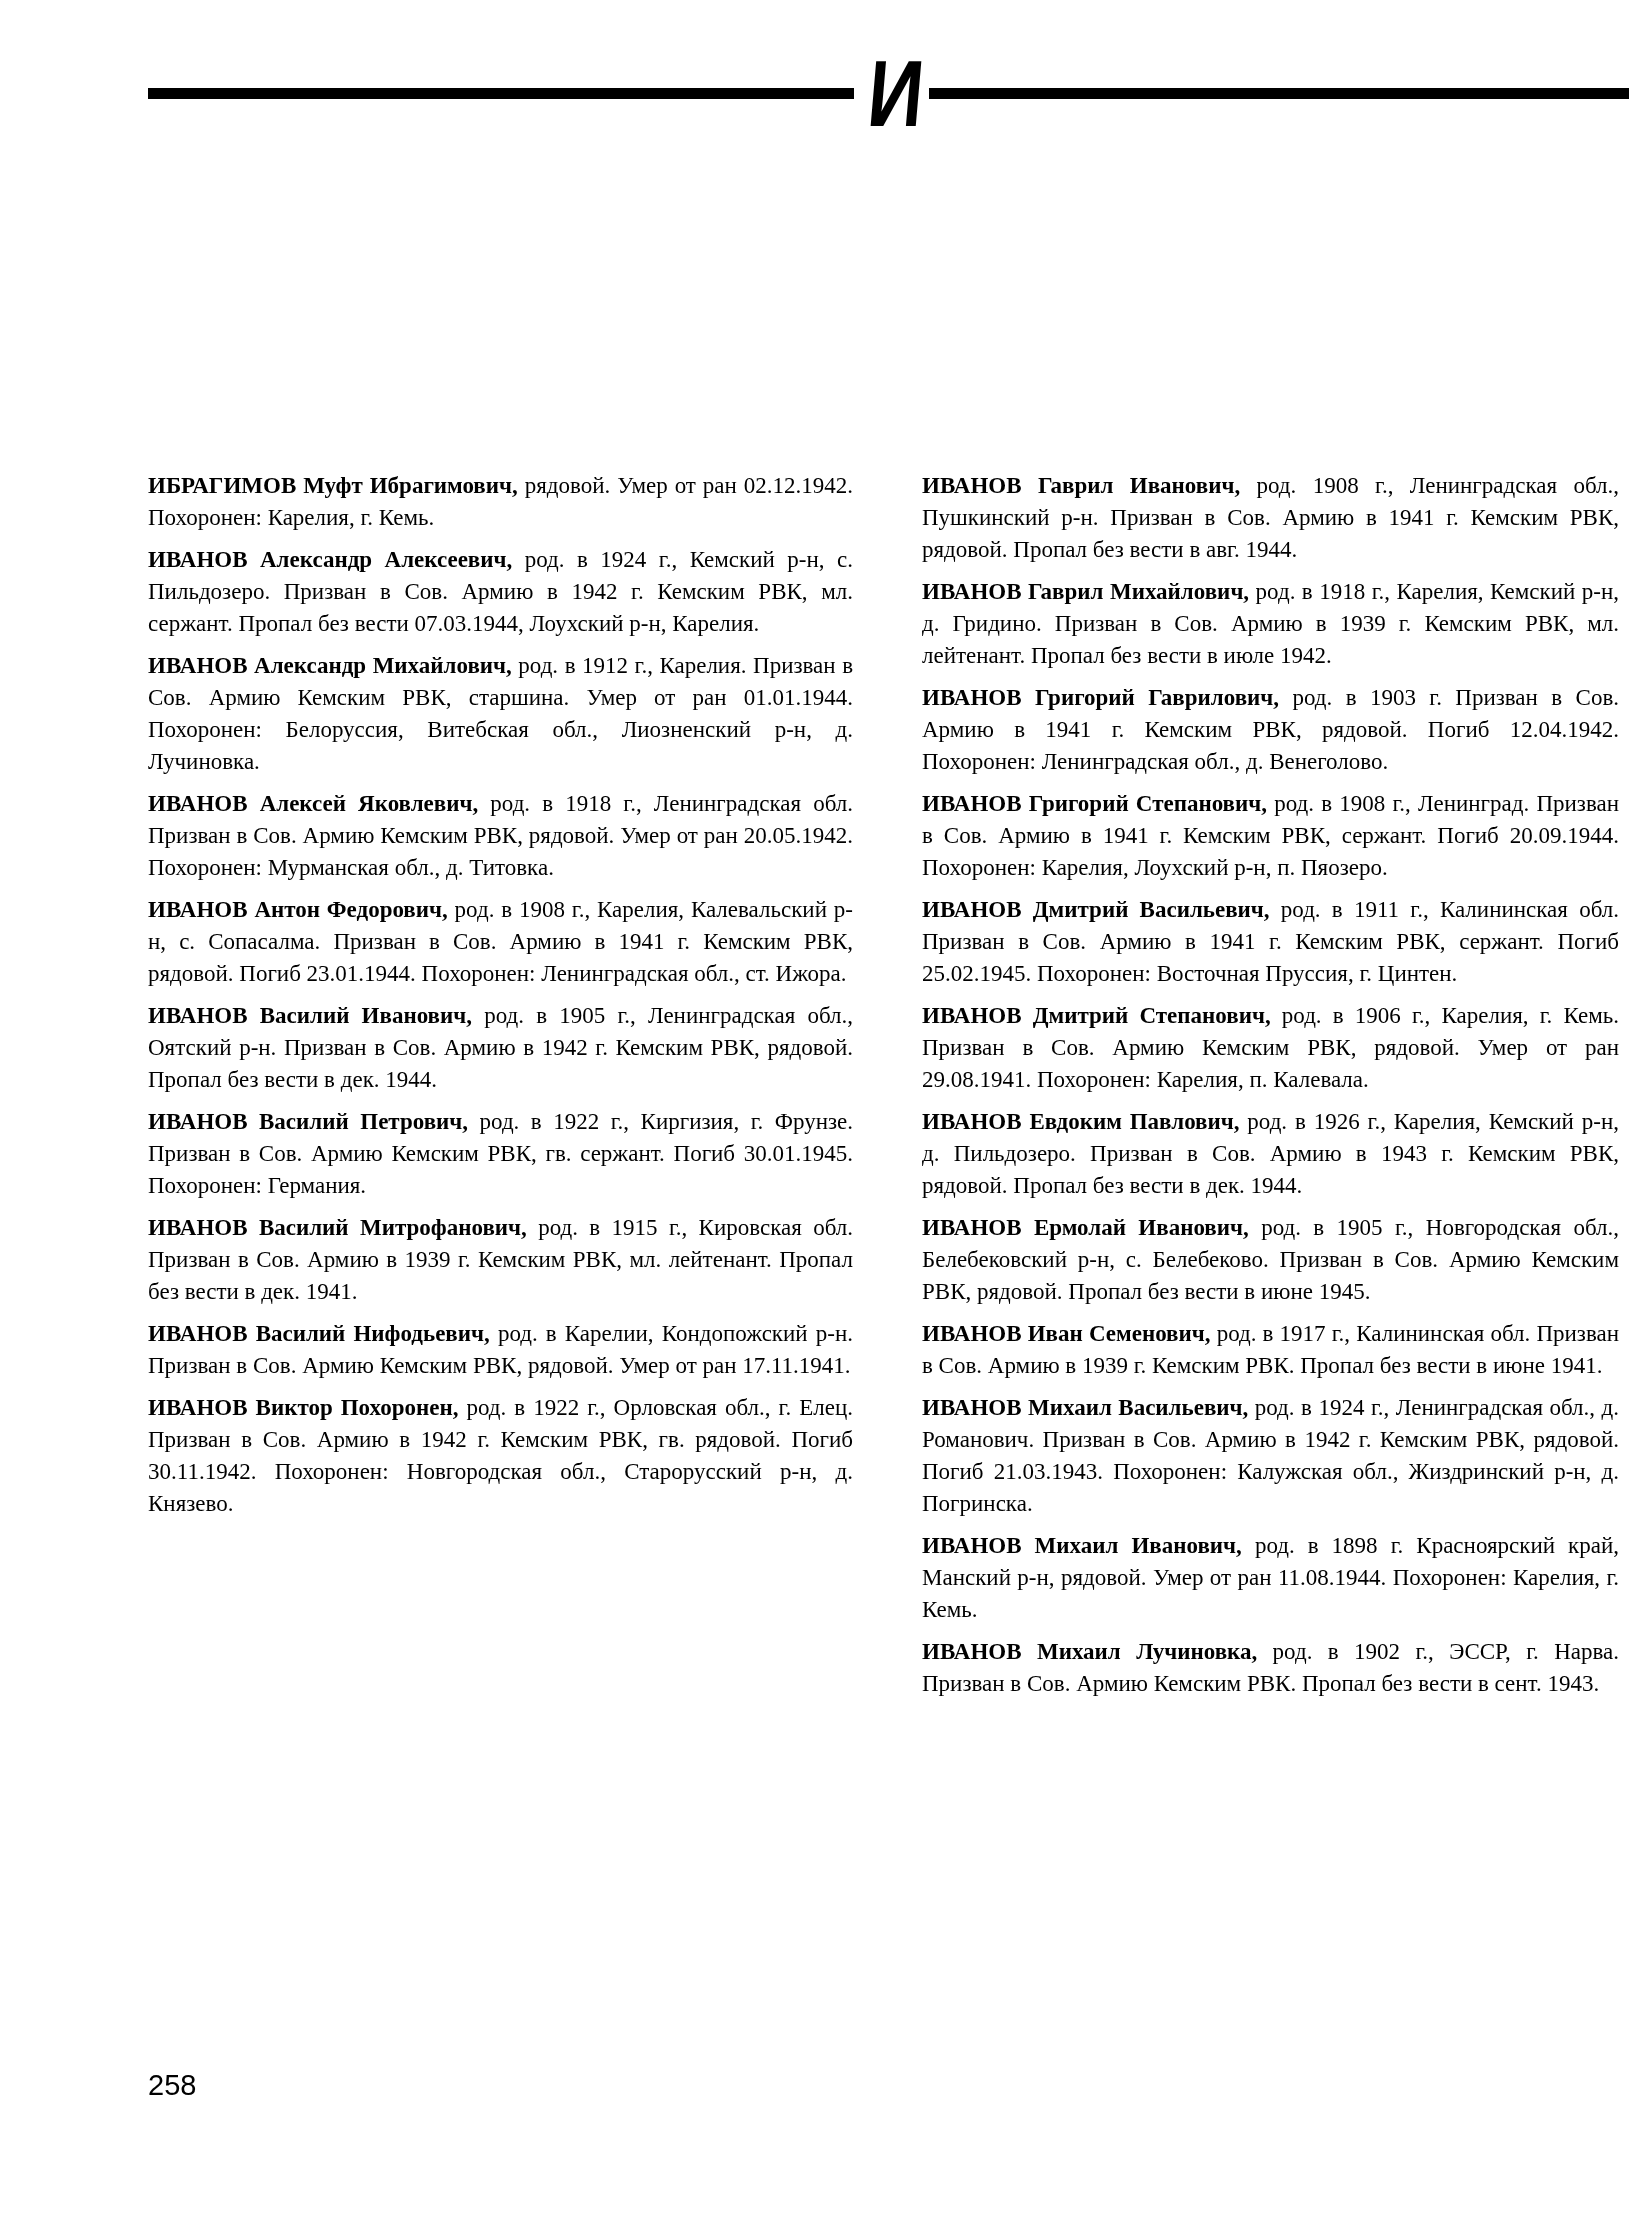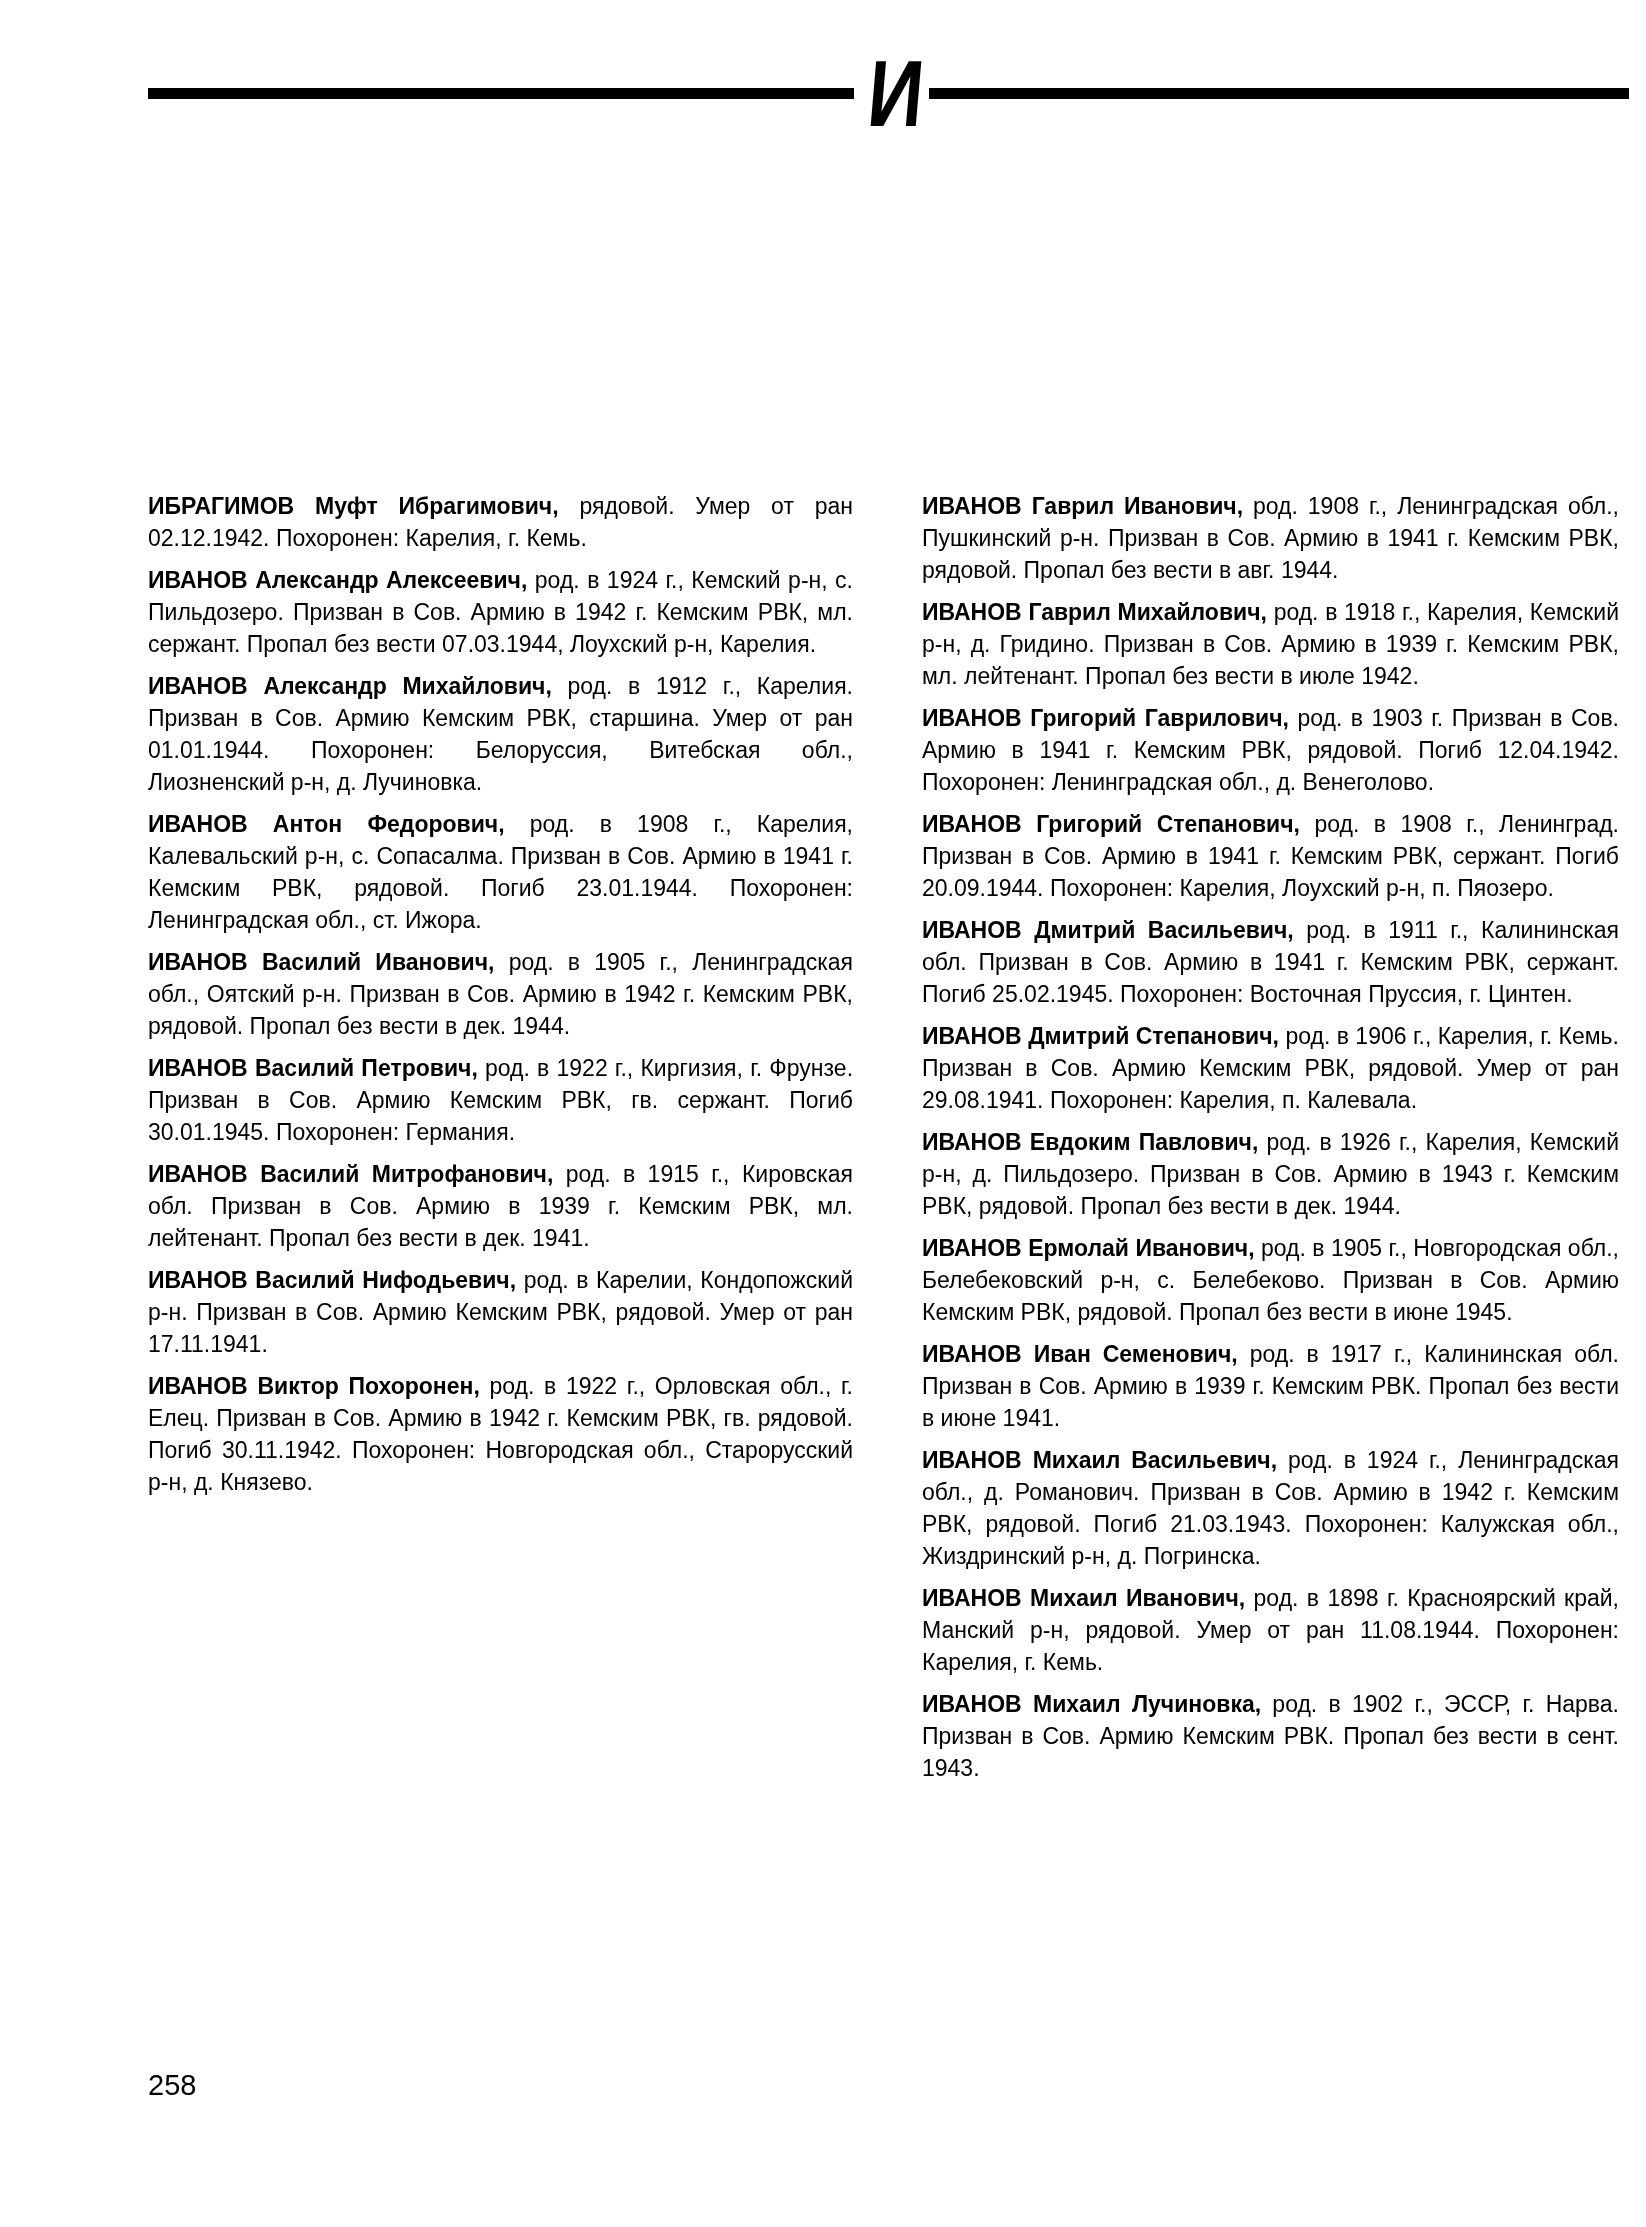--- a/index.html
+++ b/index.html
@@ -6,22 +6,22 @@
   body { width: 1647px; height: 2227px; position: relative; overflow: hidden; color: #000; }
   .rule { position: absolute; top: 88px; height: 11px; background: #000; }
   .rule-left { left: 148px; width: 706px; }
   .rule-right { left: 929px; width: 700px; }
   .section-letter {
     position: absolute; left: 849px; top: 47px; width: 94px; text-align: center;
     font-family: "Liberation Sans", sans-serif; font-weight: bold; font-size: 94px; line-height: 94px;
     transform: scaleX(0.82) skewX(-6deg);
   }
   .column {
-    position: absolute; top: 490px;
-    font-family: Liberation Sans, sans-serif; font-size: 23px; line-height: 32px;
+    position: absolute; top: 470px;
+    font-family: Liberation Serif, serif; font-size: 23px; line-height: 32px;
     text-align: justify; hyphens: manual;
   }
   .col-left { left: 148px; width: 705px; }
   .col-right { left: 922px; width: 697px; }
   .entry { margin: 0 0 10px 0; }
   .entry .surname, .entry .given { font-weight: bold; }
   .page-number {
     position: absolute; left: 148px; top: 2049px;
     font-family: "Liberation Sans", sans-serif; font-size: 29px; margin-top: 20px;
   }
@@ -32,20 +32,21 @@
 <div>
   <div class="rule rule-left"></div>
   <div class="section-letter">И</div>
   <div class="rule rule-right"></div>
 </div>
 
 <div class="column col-left">
     <p class="entry"><span class="surname">ИБРАГИМОВ</span> <span class="given">Муфт Ибрагимович,</span><span class="text"> рядовой. Умер от ран 02.12.1942. Похоронен: Карелия, г. Кемь.</span></p>
     <p class="entry"><span class="surname">ИВАНОВ</span> <span class="given">Александр Алексеевич,</span><span class="text"> род. в 1924 г., Кемский р-н, с. Пильдозеро. Призван в Сов. Армию в 1942 г. Кемским РВК, мл. сержант. Пропал без вести 07.03.1944, Лоухский р-н, Карелия.</span></p>
     <p class="entry"><span class="surname">ИВАНОВ</span> <span class="given">Александр Михайлович,</span><span class="text"> род. в 1912 г., Карелия. Призван в Сов. Армию Кемским РВК, старшина. Умер от ран 01.01.1944. Похоронен: Белоруссия, Витебская обл., Лиозненский р-н, д. Лучиновка.</span></p>
+    <p class="entry"><span class="surname">ИВАНОВ</span> <span class="given">Алексей Яковлевич,</span><span class="text"> род. в 1918 г., Ленинградская обл. Призван в Сов. Армию Кемским РВК, рядовой. Умер от ран 20.05.1942. Похоронен: Мурманская обл., д. Титовка.</span></p>
     <p class="entry"><span class="surname">ИВАНОВ</span> <span class="given">Антон Федорович,</span><span class="text"> род. в 1908 г., Карелия, Калевальский р-н, с. Сопасалма. Призван в Сов. Армию в 1941 г. Кемским РВК, рядовой. Погиб 23.01.1944. Похоронен: Ленинградская обл., ст. Ижора.</span></p>
     <p class="entry"><span class="surname">ИВАНОВ</span> <span class="given">Василий Иванович,</span><span class="text"> род. в 1905 г., Ленинградская обл., Оятский р-н. Призван в Сов. Армию в 1942 г. Кемским РВК, рядовой. Пропал без вести в дек. 1944.</span></p>
     <p class="entry"><span class="surname">ИВАНОВ</span> <span class="given">Василий Петрович,</span><span class="text"> род. в 1922 г., Киргизия, г. Фрунзе. Призван в Сов. Армию Кемским РВК, гв. сержант. Погиб 30.01.1945. Похоронен: Германия.</span></p>
     <p class="entry"><span class="surname">ИВАНОВ</span> <span class="given">Василий Митрофанович,</span><span class="text"> род. в 1915 г., Кировская обл. Призван в Сов. Армию в 1939 г. Кемским РВК, мл. лейтенант. Пропал без вести в дек. 1941.</span></p>
     <p class="entry"><span class="surname">ИВАНОВ</span> <span class="given">Василий Нифодьевич,</span><span class="text"> род. в Карелии, Кондопожский р-н. Призван в Сов. Армию Кемским РВК, рядовой. Умер от ран 17.11.1941.</span></p>
     <p class="entry"><span class="surname">ИВАНОВ</span> <span class="given">Виктор Похоронен,</span><span class="text"> род. в 1922 г., Орловская обл., г. Елец. Призван в Сов. Армию в 1942 г. Кемским РВК, гв. рядовой. Погиб 30.11.1942. Похоронен: Новгородская обл., Старорусский р-н, д. Князево.</span></p>
   </div>
 <div class="column col-right">
     <p class="entry"><span class="surname">ИВАНОВ</span> <span class="given">Гаврил Иванович,</span><span class="text"> род. 1908 г., Ленинградская обл., Пушкинский р-н. Призван в Сов. Армию в 1941 г. Кемским РВК, рядовой. Пропал без вести в авг. 1944.</span></p>
     <p class="entry"><span class="surname">ИВАНОВ</span> <span class="given">Гаврил Михайлович,</span><span class="text"> род. в 1918 г., Карелия, Кемский р-н, д. Гридино. Призван в Сов. Армию в 1939 г. Кемским РВК, мл. лейтенант. Пропал без вести в июле 1942.</span></p>

